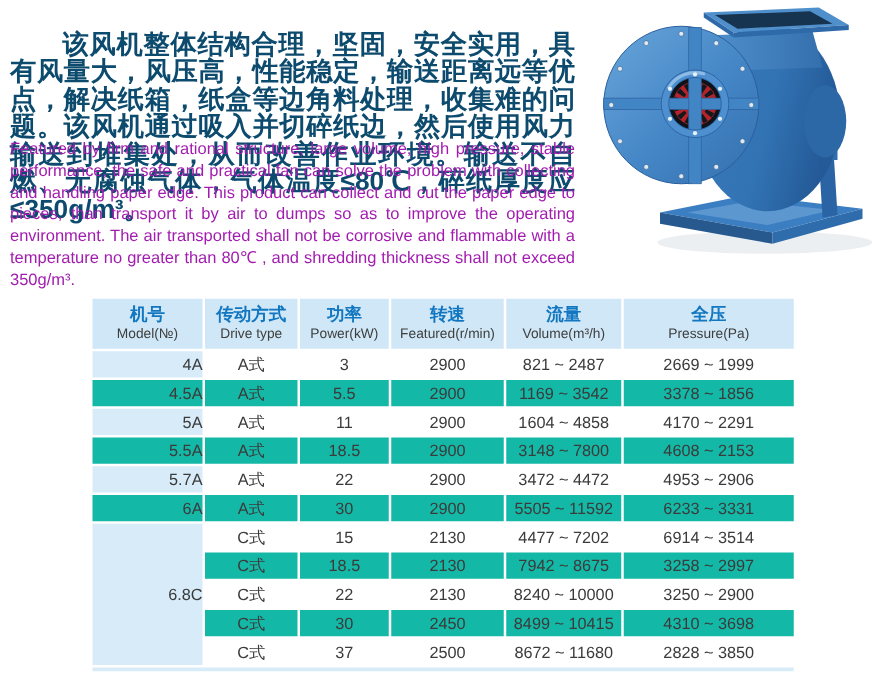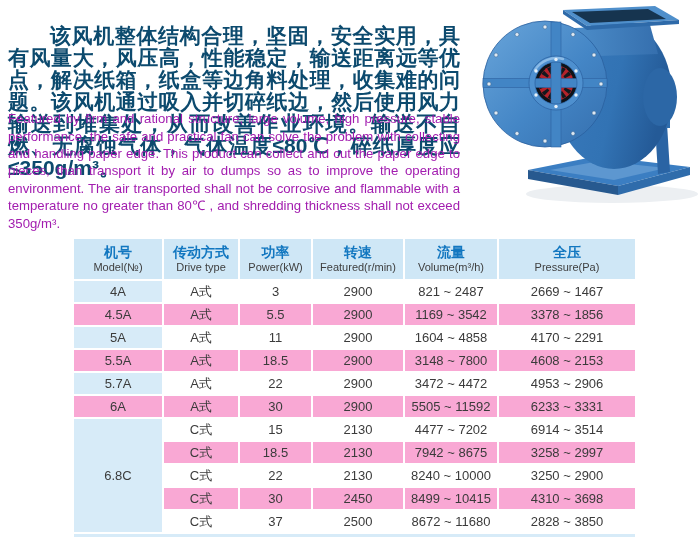--- a/index.html
+++ b/index.html
@@ -36,22 +36,22 @@
   th .zh {
     font-family:"DejaVu Sans", sans-serif;
     font-size:14px; font-weight:bold; color:#1277c0; line-height:17px;
   }
   th .en { font-size:11px; font-weight:normal; color:#3e3e3e; line-height:13px; }
   table.spec td {
     background:#ffffff; height:21px; padding:0;
     text-align:center; vertical-align:middle;
     font-size:13px; color:#3b3b3b;
   }
-  table.spec tr.alt td { background:#f9a8d4; }
-  table.spec td.model { background:#d7ebf8; }
+  table.spec tr.alt td { background:#14b8a6; }
+  table.spec td.model { background:#d7ebf8;text-align:right; }
   table.spec td.strip { height:3px; background:#d7ebf8; line-height:0; }
 </style>
 </head>
 <body>
 
 <p class="zh-para">该风机整体结构合理，坚固，安全实用，具有风量大，风压高，性能稳定，输送距离远等优点，解决纸箱，纸盒等边角料处理，收集难的问题。该风机通过吸入并切碎纸边，然后使用风力输送到堆集处，从而改善作业环境。输送不自燃、无腐蚀气体，气体温度≤80℃，碎纸厚度应≤350g/m³。</p>
 
 <p class="en-para">Featured by firm and rational structure, large volume, high pressure, stable performance, the safe and practical fan can solve the problem with collecting and handling paper edge. This product can collect and cut the paper edge to pieces, than transport it by air to dumps so as to improve the operating environment. The air transported shall not be corrosive and flammable with a temperature no greater than 80℃ , and shredding thickness shall not exceed 350g/m³.</p>
 
 <div class="fan-wrap">
@@ -182,21 +182,21 @@
         </th>
     </tr>
   </thead>
   <tbody>
     <tr>
       <td class="model">4A</td>
       <td>A式</td>
       <td>3</td>
       <td>2900</td>
       <td>821 ~ 2487</td>
-      <td>2669 ~ 1467</td>
+      <td>2669 ~ 1999</td>
     </tr>
     <tr class="alt">
       <td class="model">4.5A</td>
       <td>A式</td>
       <td>5.5</td>
       <td>2900</td>
       <td>1169 ~ 3542</td>
       <td>3378 ~ 1856</td>
     </tr>
     <tr>

